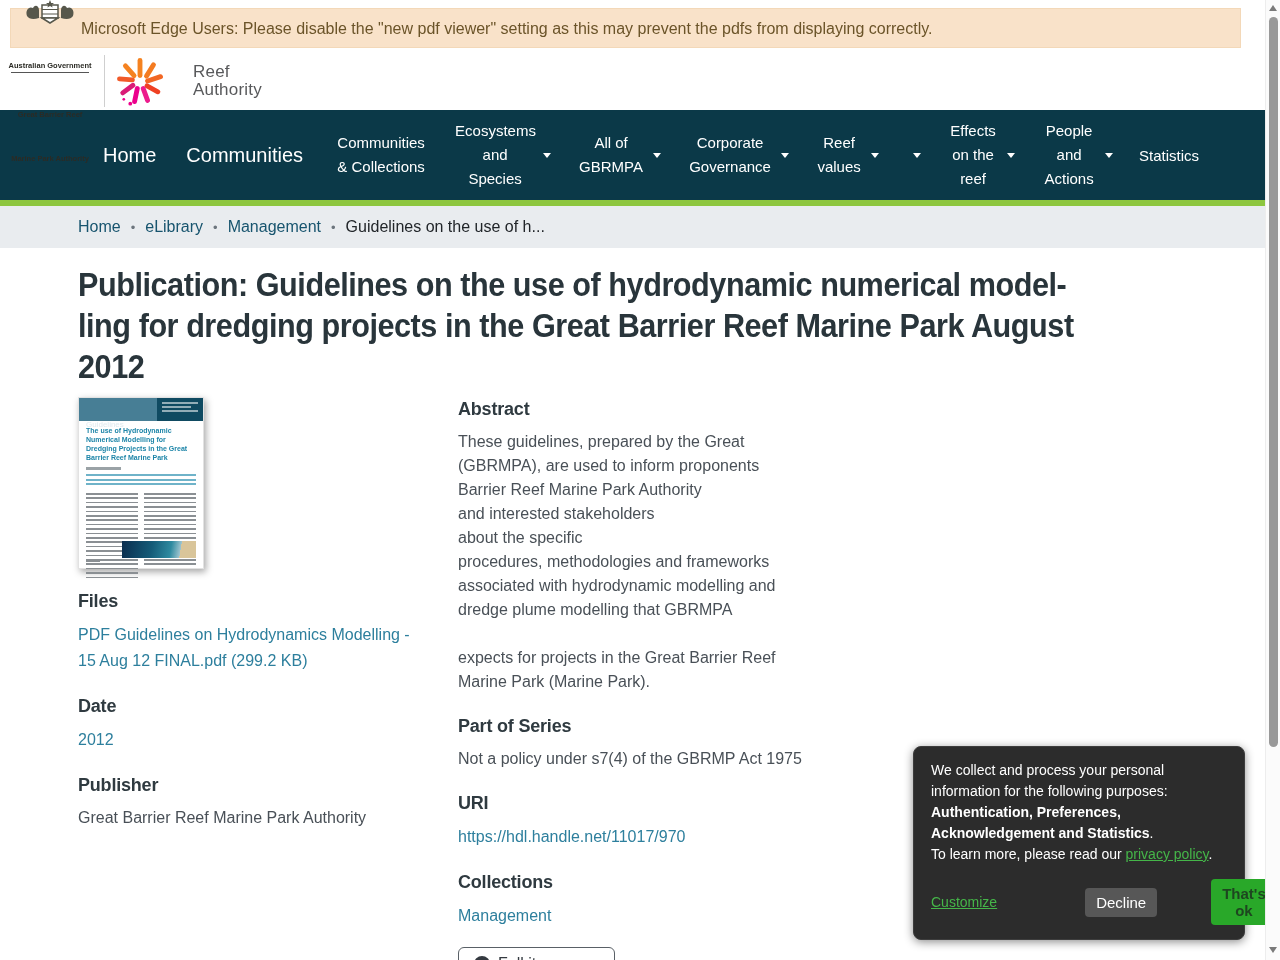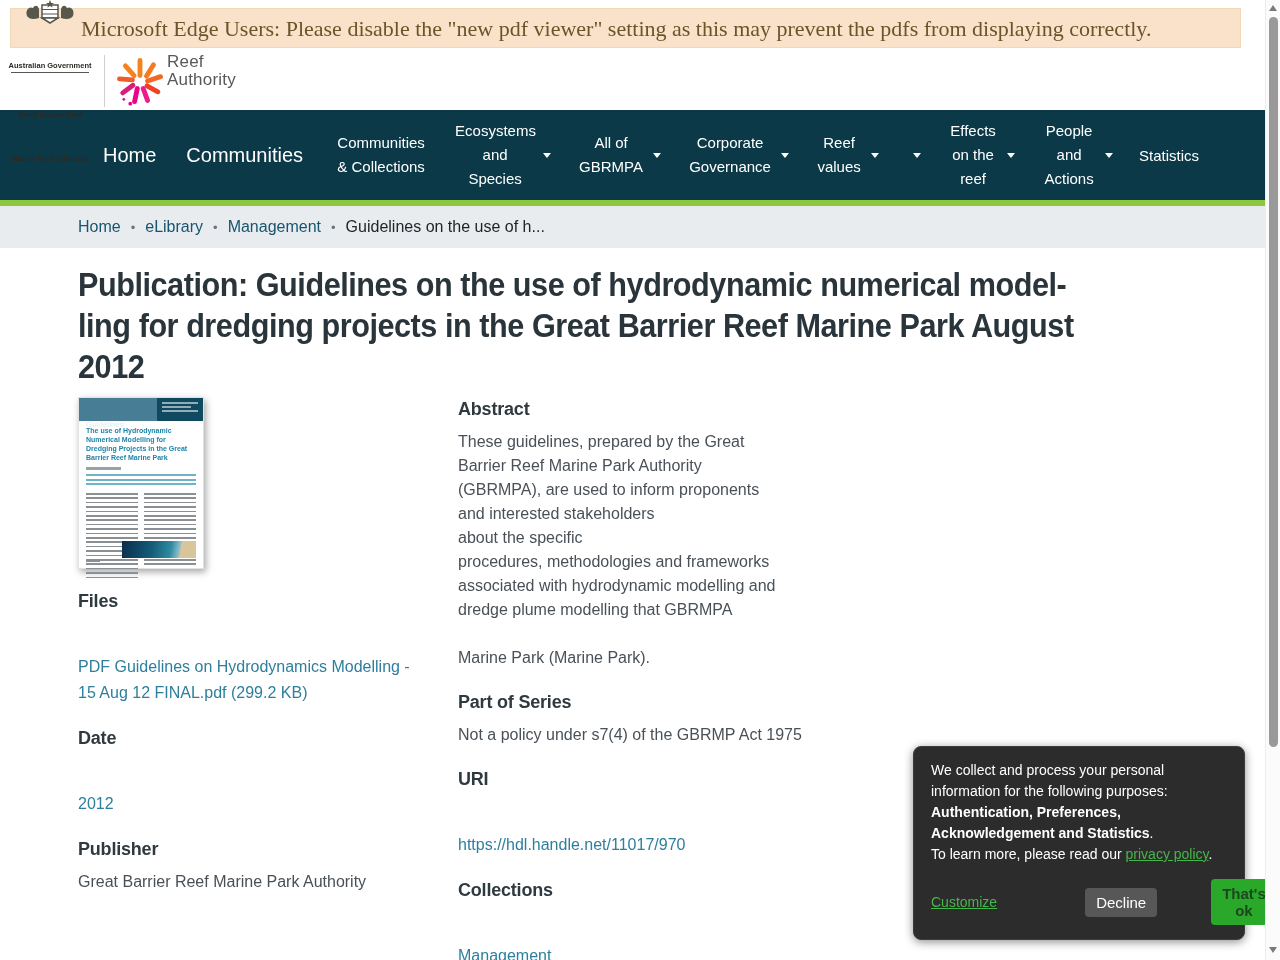--- a/index.html
+++ b/index.html
@@ -2,32 +2,32 @@
 <html><head>
 <meta charset="utf-8">
 <style>
   * { margin:0; padding:0; box-sizing:border-box; }
   html,body { width:1280px; height:960px; overflow:hidden; background:#fff;
     font-family:"Liberation Sans", sans-serif; }
   .page { width:1265px; }
 
   
   .alert-banner { margin:8px 24px 4px 10px; height:40px; background:#f9e2c9;
-    color:#6b5429; font-size:22px; line-height:40px; padding-left:70px;
-    border:1px solid #f3d8b8;font-family:Liberation Serif, serif; }
+    color:#6b5429; font-size:16px; line-height:40px; padding-left:70px;
+    border:1px solid #f3d8b8; }
 
   
   .logo-band { height:58px; background:#fff; display:flex; align-items:center; }
   .gov-logo { width:100px; display:flex; flex-direction:column; align-items:center;
     padding-top:2px; }
   .gov-text { font-size:7.5px; font-weight:bold; color:#2b2b25; text-align:left;
     line-height:8.5px;margin-top:36px; }
   .gov-rule { width:78px; height:1px; background:#555; margin:1.5px 0; }
   .logo-divider { width:1px; height:52px; background:#cfcfcf; margin:0 4px; }
-  .reef-logo { display:flex; align-items:flex-start; gap:0; padding-left:4px; }
+  .reef-logo { display:flex; align-items:center; gap:26px; padding-left:4px; }
   .reef-name { color:#58595b; font-size:17px; line-height:18px; letter-spacing:0.2px; }
 
   
   nav { height:90px; background:#0b3948; display:flex; align-items:center;
     color:#fff; padding:0 18px 0 103px; }
   .nav-item { cursor:pointer; display:flex; align-items:center; }
   .nav-item.lg { font-size:20px; margin-right:30px; }
   .nav-item.sm { font-size:15px; margin-right:26px; }
   .nav-item .lbl { display:block; text-align:center; line-height:24px; }
   .caret { width:0; height:0; border-left:4.5px solid transparent;
@@ -51,21 +51,21 @@
     letter-spacing:-0.5px; transform:scaleX(0.9); transform-origin:0 0; width:1220px; }
   .columns { display:flex; margin-top:10px; }
   .col-left { width:380px; flex:0 0 380px; }
   .col-right { width:402px; flex:0 0 402px; }
 
   h2.sec { font-size:18px; font-weight:bold; color:#2f3a40; letter-spacing:-0.2px;
     margin:22px 0 10px 0; }
   .col-right h2.sec:first-child { margin-top:2px; }
   .body-text { font-size:16px; color:#495057; line-height:24px; }
   a.t-link { color:#2d7f9d; text-decoration:none; cursor:pointer; font-size:16px;
-    line-height:26px; display:inline-block;margin-top:32px; }
+    line-height:26px; display:inline-block; }
   .file-link { max-width:352px; }
 
   
   .thumb { width:126px; height:172px; background:#fff; position:relative;
     box-shadow:2px 3px 7px rgba(0,0,0,0.35); border:1px solid #e2e2e2; cursor:pointer; }
   .thumb-header { height:23px; background:#477e95; display:flex; }
   .thumb-header-label { color:#dfeaef; font-size:8px; padding:22px 0 0 7px; flex:1; }
   .thumb-crest-box { width:46px; background:#0f4a61; padding:4px 5px;
     display:flex; flex-direction:column; gap:2px; }
   .thumb-crest-box i { display:block; height:2px; background:rgba(255,255,255,0.55); }
@@ -253,28 +253,29 @@
         <a class="t-link">2012</a>
 
         <h2 class="sec">Publisher</h2>
         <div class="body-text">Great Barrier Reef Marine Park Authority</div>
       </div>
 
       <div class="col-right">
         <h2 class="sec">Abstract</h2>
         <div class="body-text">
           <div>These guidelines, prepared by the Great</div>
+          <div>(GBRMPA), are used to inform proponents</div>
           <div>Barrier Reef Marine Park Authority</div>
-          <div>(GBRMPA), are used to inform proponents</div>
           <div>and interested stakeholders</div>
           <div>about the specific</div>
           <div>procedures, methodologies and frameworks</div>
           <div>associated with hydrodynamic modelling and</div>
           <div>dredge plume modelling that GBRMPA</div>
           <div style="min-height:24px"></div>
+          <div>expects for projects in the Great Barrier Reef</div>
           <div>Marine Park (Marine Park).</div>
         </div>
 
         <h2 class="sec">Part of Series</h2>
         <div class="body-text">Not a policy under s7(4) of the GBRMP Act 1975</div>
 
         <h2 class="sec">URI</h2>
         <a class="t-link">https://hdl.handle.net/11017/970</a>
 
         <h2 class="sec">Collections</h2>

